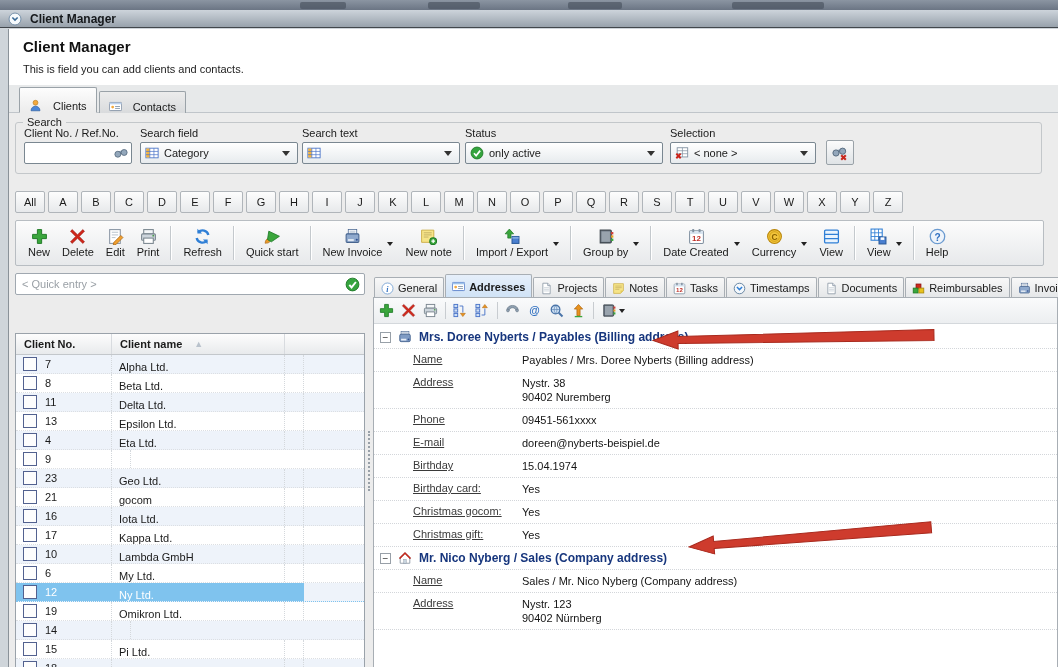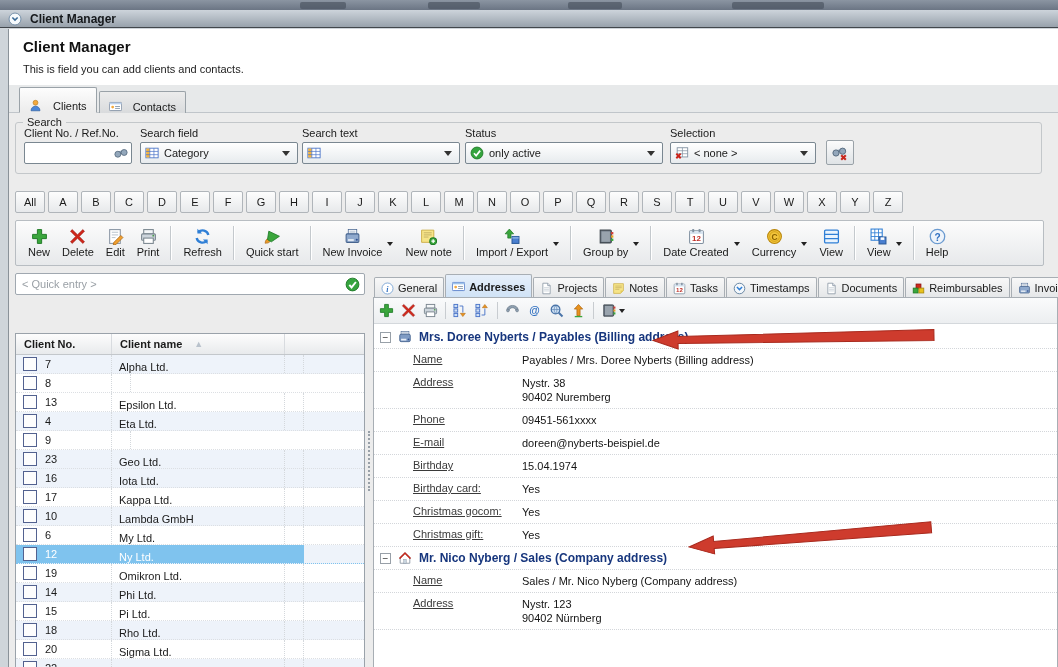--- a/index.html
+++ b/index.html
@@ -448,20 +448,34 @@
                     <span>Alpha Ltd.</span>
                   </div>
                   <div class="lc lc3"></div>
                   <div class="lfill"></div>
                 </div>
                 <div class="lrow odd">
                   <div class="lc lc1">
                     <span class="cb"></span>
                     <span>8</span>
                   </div>
+                  <div class="lc lc2">
+                    <span>Beta Ltd.</span>
+                  </div>
+                  <div class="lc lc3"></div>
+                  <div class="lfill"></div>
+                </div>
+                <div class="lrow even">
+                  <div class="lc lc1">
+                    <span class="cb"></span>
+                    <span>11</span>
+                  </div>
+                  <div class="lc lc2">
+                    <span>Delta Ltd.</span>
+                  </div>
                   <div class="lc lc3"></div>
                   <div class="lfill"></div>
                 </div>
                 <div class="lrow odd">
                   <div class="lc lc1">
                     <span class="cb"></span>
                     <span>13</span>
                   </div>
                   <div class="lc lc2">
                     <span>Epsilon Ltd.</span>
@@ -492,20 +506,31 @@
                   <div class="lc lc1">
                     <span class="cb"></span>
                     <span>23</span>
                   </div>
                   <div class="lc lc2">
                     <span>Geo Ltd.</span>
                   </div>
                   <div class="lc lc3"></div>
                   <div class="lfill"></div>
                 </div>
+                <div class="lrow odd">
+                  <div class="lc lc1">
+                    <span class="cb"></span>
+                    <span>21</span>
+                  </div>
+                  <div class="lc lc2">
+                    <span>gocom</span>
+                  </div>
+                  <div class="lc lc3"></div>
+                  <div class="lfill"></div>
+                </div>
                 <div class="lrow even">
                   <div class="lc lc1">
                     <span class="cb"></span>
                     <span>16</span>
                   </div>
                   <div class="lc lc2">
                     <span>Iota Ltd.</span>
                   </div>
                   <div class="lc lc3"></div>
                   <div class="lfill"></div>
@@ -562,23 +587,20 @@
                   <div class="lc lc2">
                     <span>Omikron Ltd.</span>
                   </div>
                   <div class="lc lc3"></div>
                   <div class="lfill"></div>
                 </div>
                 <div class="lrow even">
                   <div class="lc lc1">
                     <span class="cb"></span>
                     <span>14</span>
-                  </div>
-                  <div class="lc lc2">
-                    <span>Phi Ltd.</span>
                   </div>
                   <div class="lc lc3"></div>
                   <div class="lfill"></div>
                 </div>
                 <div class="lrow odd">
                   <div class="lc lc1">
                     <span class="cb"></span>
                     <span>15</span>
                   </div>
                   <div class="lc lc2">

